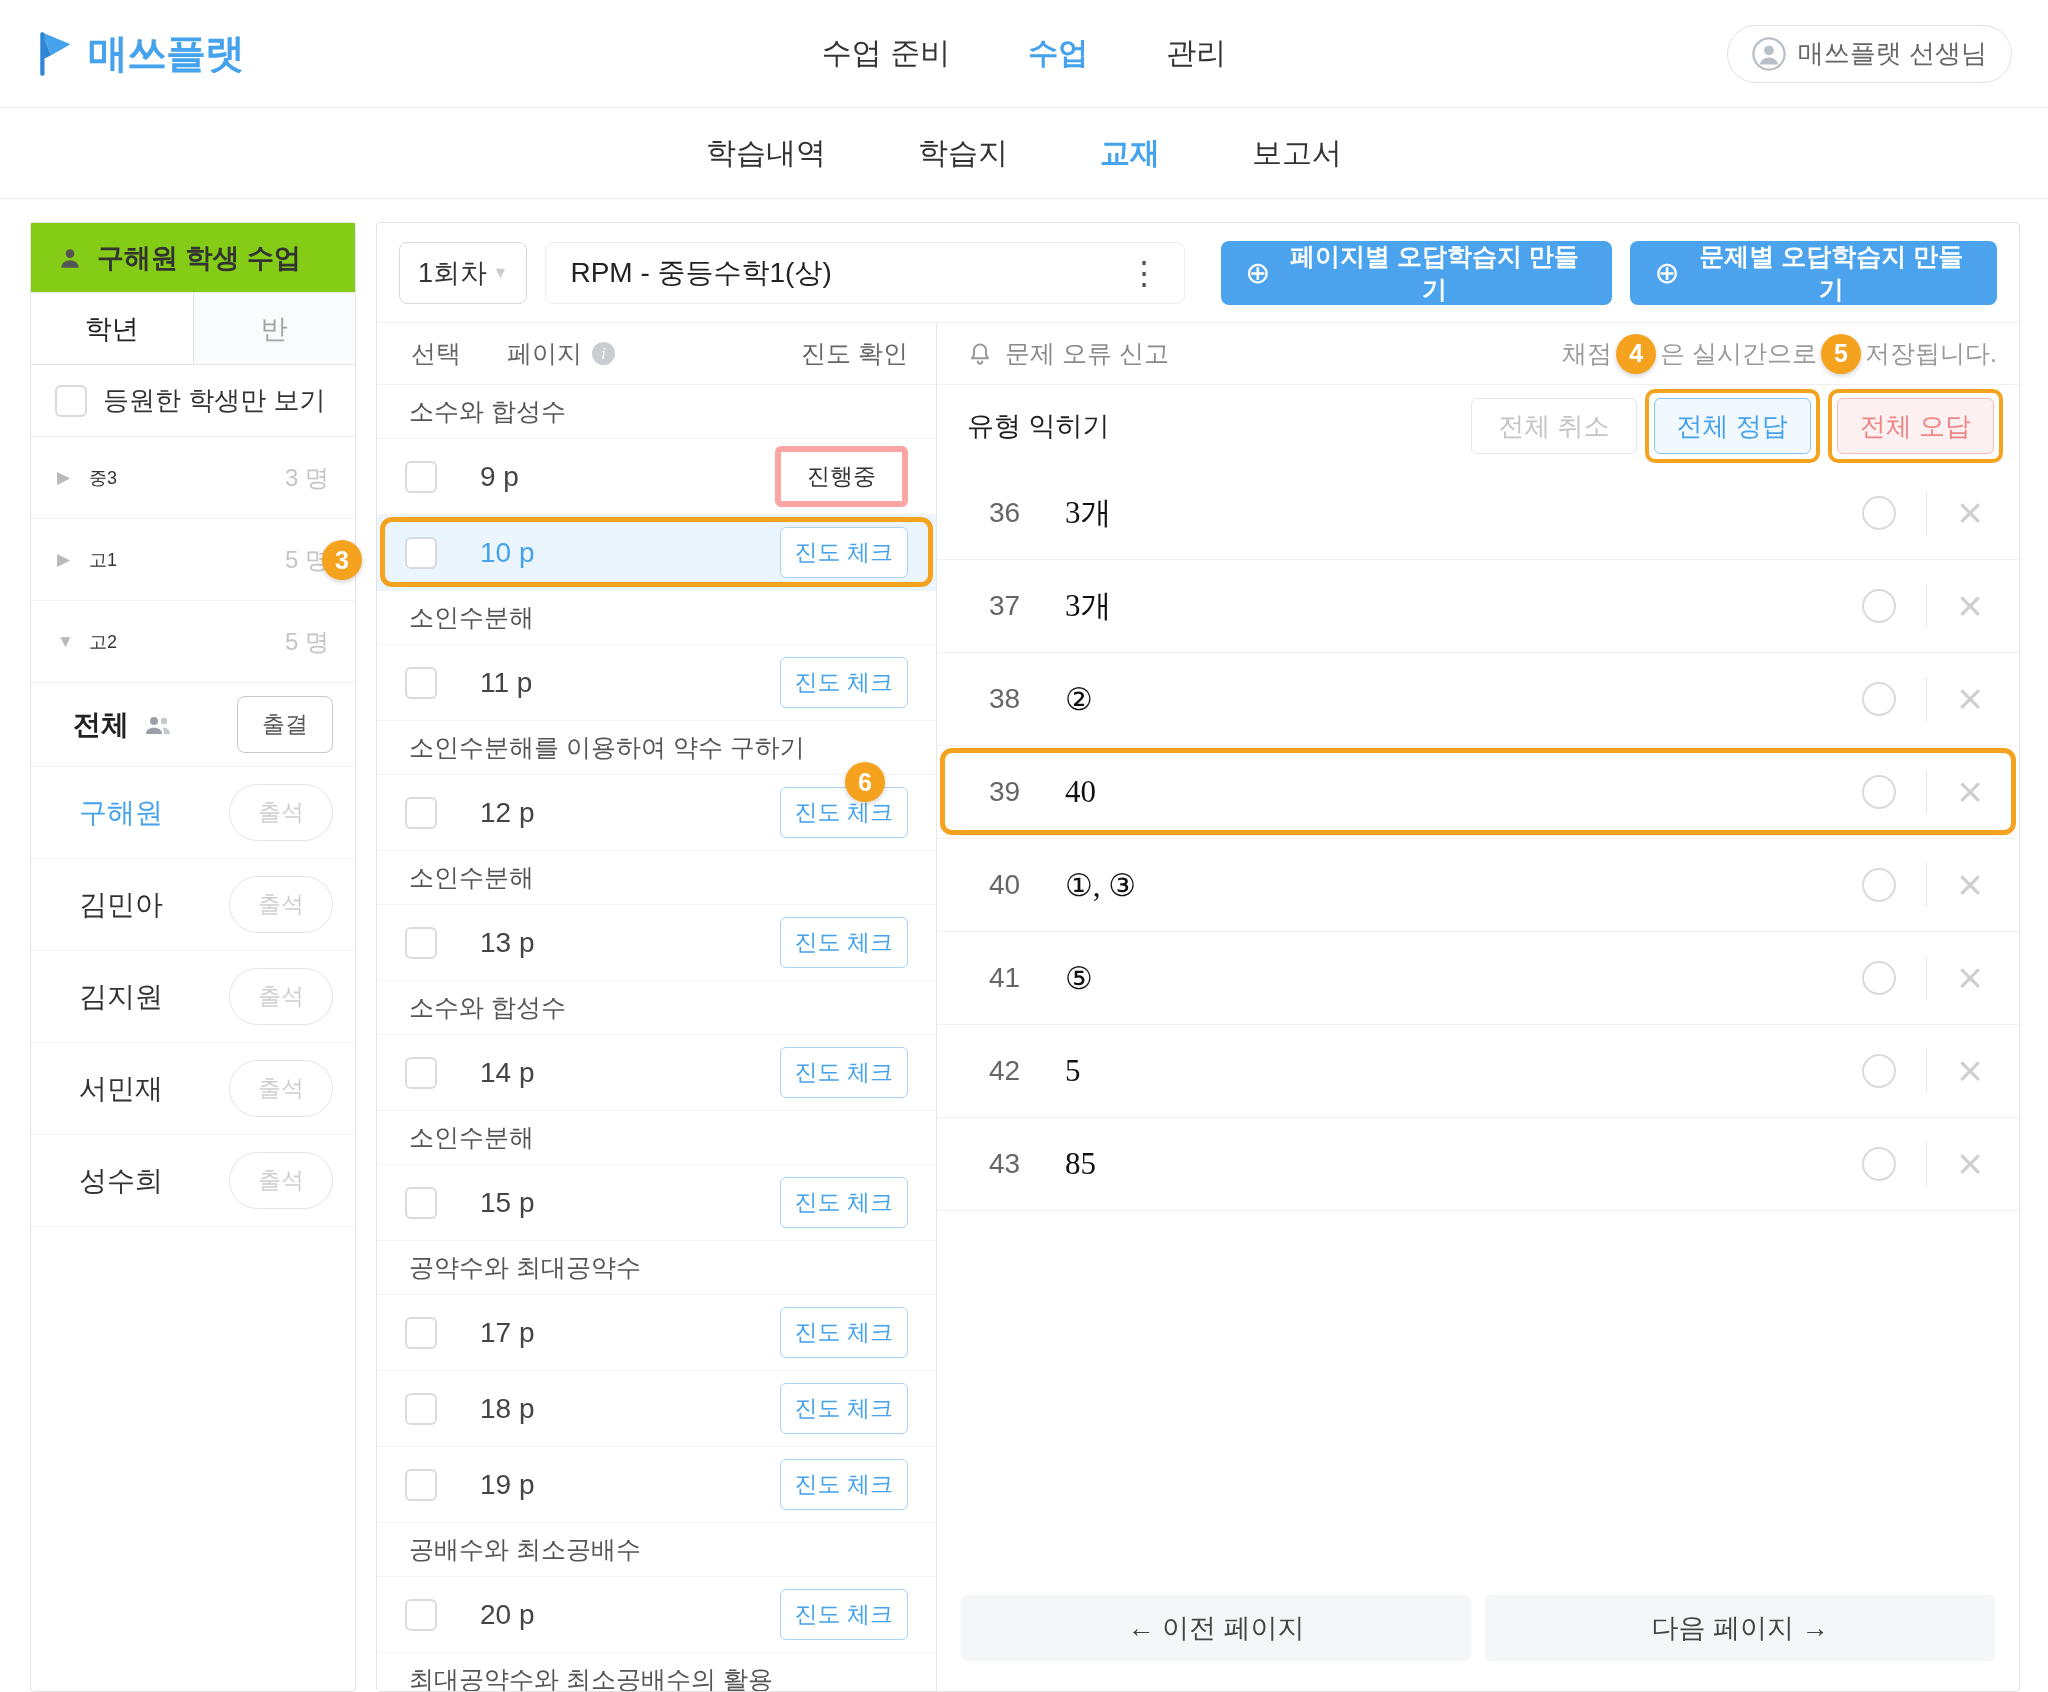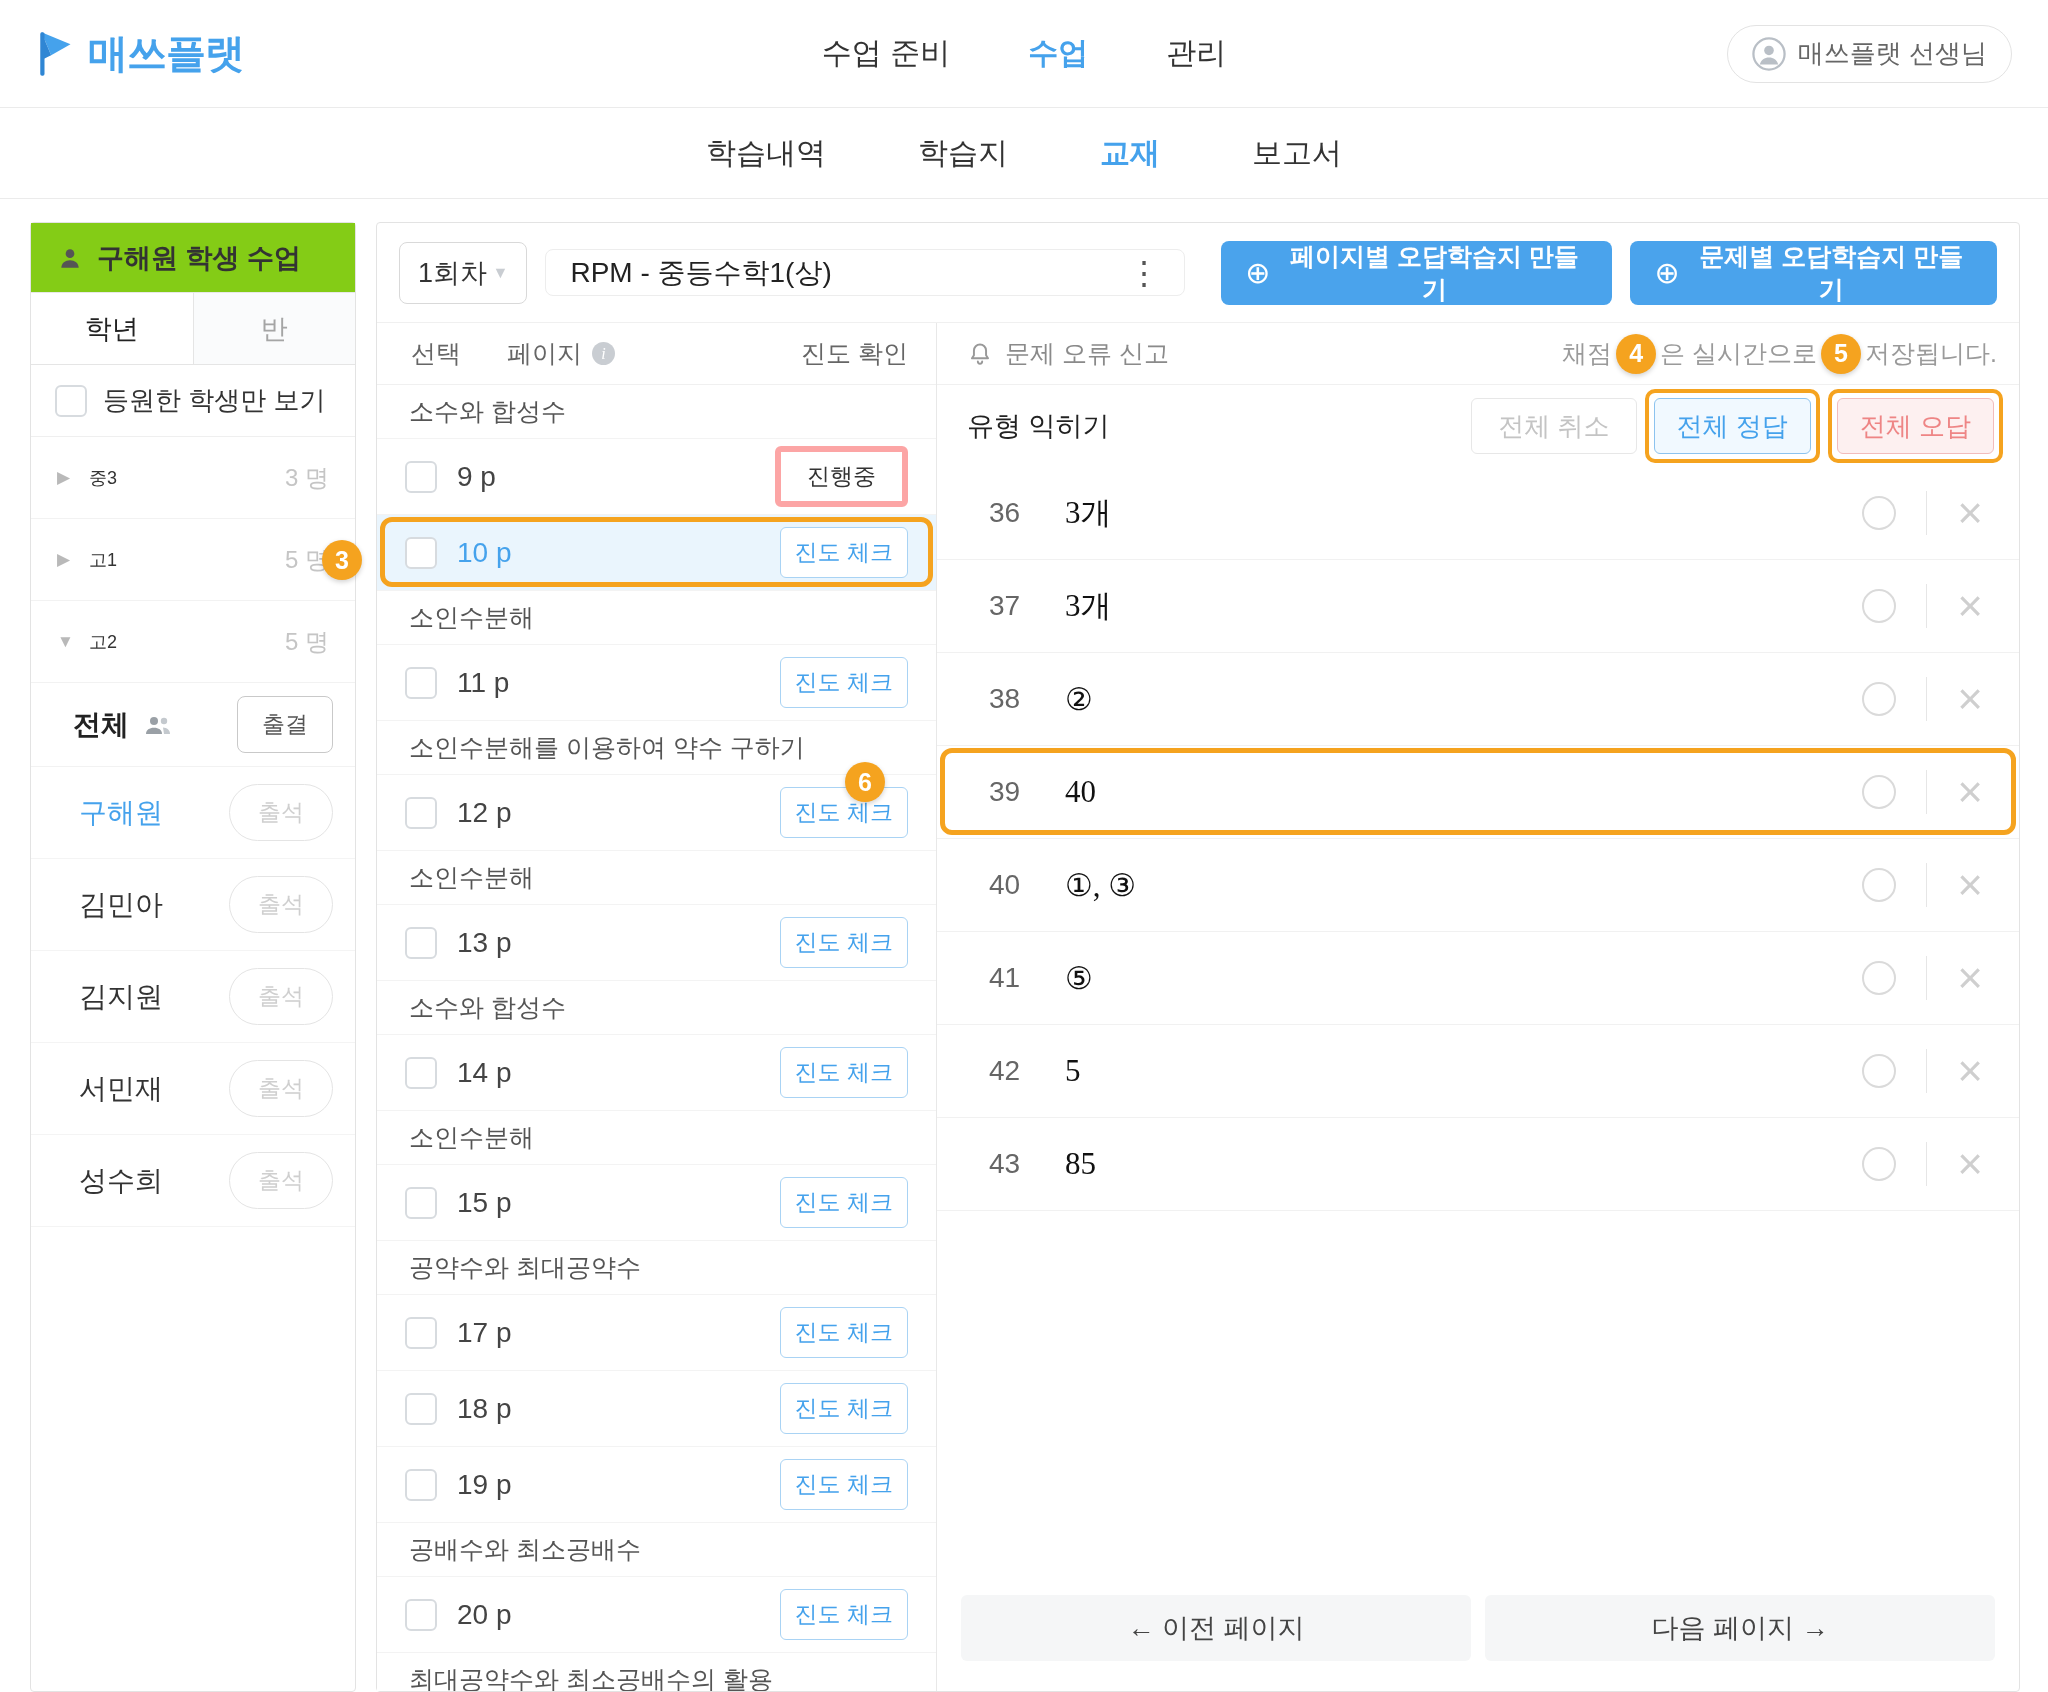--- a/index.html
+++ b/index.html
@@ -39,37 +39,37 @@
   .sb-student{height:92px;display:flex;align-items:center;padding:0 22px 0 48px;border-bottom:1px solid #f4f4f4}
   .sb-student .sname{font-size:28px;color:#333;cursor:pointer}
   .sb-student.selected .sname{color:#45a2ec}
   .pill-attend{margin-left:auto;border:1px solid #e4e4e4;border-radius:999px;background:#fff;font-size:23px;color:#cfcfcf;padding:12px 28px;cursor:pointer}
 
   
   .main-card{position:absolute;left:376px;top:222px;width:1644px;height:1470px;border:1px solid #e3e3e3;border-radius:4px;background:#fff}
   .toolbar{height:100px;display:flex;align-items:center;gap:18px;padding:0 22px;border-bottom:1px solid #f0f0f0}
   .round-select{width:130px;height:62px;border:1px solid #d9d9d9;border-radius:8px;display:flex;align-items:center;padding:0 18px;font-size:27px;color:#333;cursor:pointer}
   .round-select .dcaret{margin-left:auto;color:#c9cdd2;font-size:16px}
-  .book-box{width:650px;height:47px;border:1px solid #ededed;border-radius:8px;display:flex;align-items:center;padding:0 24px;font-size:28px;color:#222}
+  .book-box{width:650px;height:62px;border:1px solid #ededed;border-radius:8px;display:flex;align-items:center;padding:0 24px;font-size:28px;color:#222}
   .kebab{margin-left:auto;color:#555;font-size:32px;cursor:pointer;line-height:1}
   .toolbar .spacer{flex:1}
   .btn-primary{height:64px;border:none;border-radius:8px;background:#4aa3ec;color:#fff;font-size:25px;font-weight:bold;display:flex;align-items:center;gap:10px;padding:0 24px;cursor:pointer}
   .btn-primary .plus{font-size:30px;font-weight:normal;line-height:1}
 
   .columns{position:absolute;top:100px;left:0;right:0;bottom:0;display:flex}
 
   
   .col-pages{width:560px;flex:none;border-right:1px solid #e8e8e8;overflow:hidden}
   .pages-header{height:62px;display:flex;align-items:center;padding:0 28px 0 34px;font-size:25px;color:#666;border-bottom:1px solid #f0f0f0}
   .ph-page{margin-left:46px;display:flex;align-items:center;gap:10px}
   .ph-progress{margin-left:auto}
   .info-dot{width:23px;height:23px;border-radius:50%;background:#c9cdd2;color:#fff;font-size:16px;display:flex;align-items:center;justify-content:center;font-family:"Liberation Serif",serif;font-style:italic}
   .sec-row{height:54px;display:flex;align-items:center;padding:0 32px;font-size:25px;color:#555;border-bottom:1px solid #f3f3f3;background:#fff}
   .page-row{height:76px;display:flex;align-items:center;padding:0 28px;border-bottom:1px solid #f3f3f3;position:relative}
-  .page-row .plabel{margin-left:20px;font-size:28px;color:#444}
+  .page-row .plabel{margin-left:43px;font-size:28px;color:#444}
   .page-row .badge{margin-left:auto}
   .badge-progress{border:6px solid #fca5a5;border-radius:6px;background:#fff;color:#333;font-size:23px;padding:9px 26px;cursor:pointer}
   .badge-check{border:1px solid #a9d3f4;border-radius:6px;background:#fff;color:#45a2ec;font-size:23px;padding:9px 14px;cursor:pointer}
   .page-row.selected{background:#eaf5fd}
   .page-row.selected .plabel{color:#45a2ec}
 
   
   .hl-ring::after{content:"";position:absolute;left:3px;right:3px;top:2px;bottom:3px;border:5px solid #f5a31f;border-radius:12px;pointer-events:none;z-index:5}
 
   

